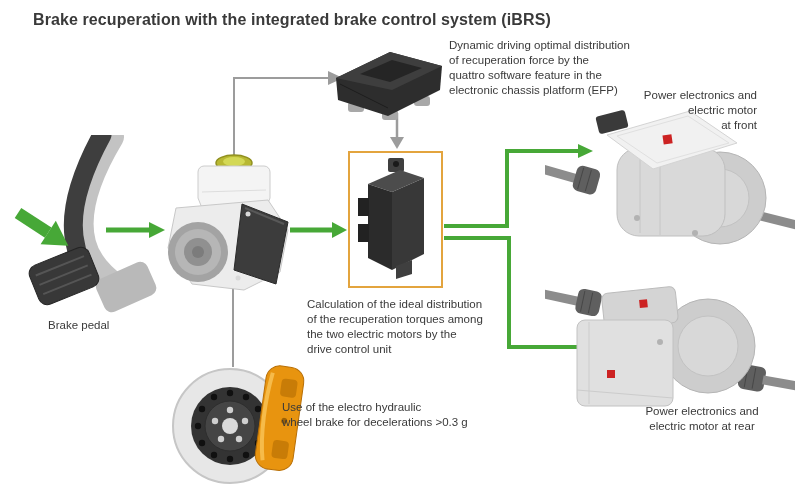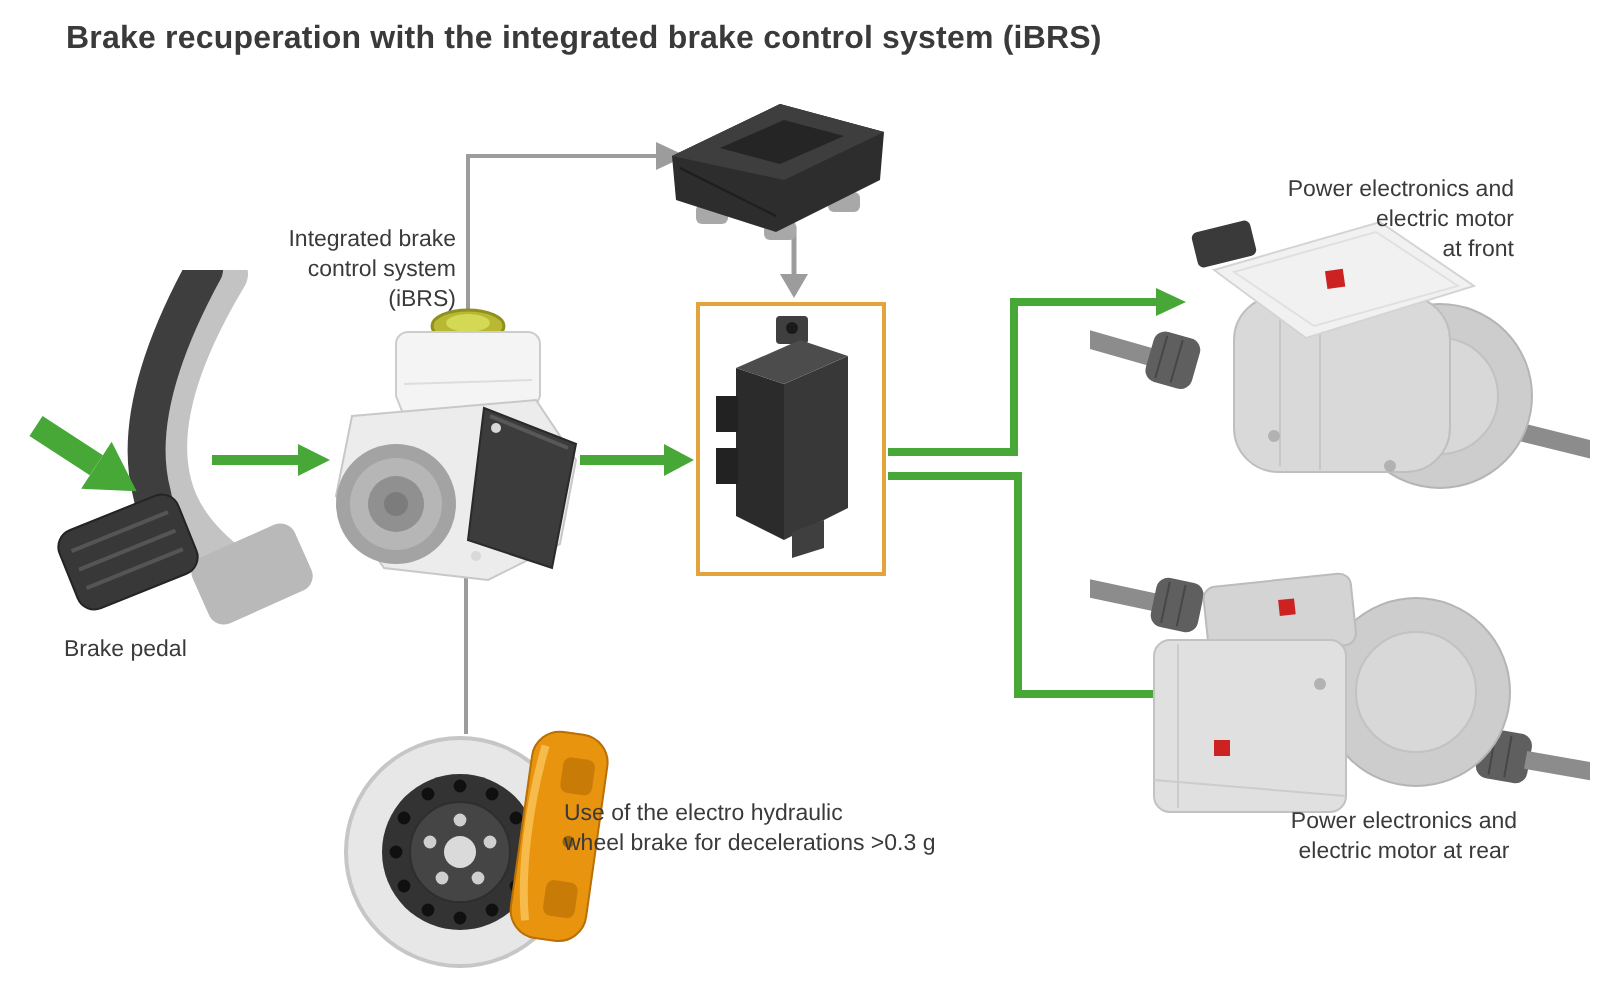--- a/index.html
+++ b/index.html
@@ -211,27 +211,32 @@
       <rect x="92" y="4" width="38" height="104" rx="14" fill="var(--caliper-orange)" stroke="#b86f06"></rect>
       <path d="M98,12 C94,40 94,75 100,100" stroke="#f6bb4a" stroke-width="4" fill="none"></path>
       <rect x="108" y="16" width="16" height="18" rx="4" fill="#c87c07"></rect>
       <rect x="108" y="78" width="16" height="18" rx="4" fill="#c87c07"></rect>
       <circle cx="116" cy="58" r="3" fill="#9e6205"></circle>
     </g>
   </svg>
 
   <div class="abs txt title" style="left:33px;top:11px">Brake recuperation with the integrated brake control system (iBRS)</div>
 
-
-  <div class="abs txt lbl right" style="left:112px;top:113px;width:116px">Integrated brake
-control system
-(iBRS)</div>
-
-  <div class="abs txt lbl" style="left:32px;top:318px">Brake pedal</div>
-
+  <div class="abs txt lbl" style="left:449px;top:38px;width:200px">Dynamic driving optimal distribution
+of recuperation force by the
+quattro software feature in the
+electronic chassis platform (EFP)</div>
+
+
+  <div class="abs txt lbl" style="left:48px;top:318px">Brake pedal</div>
+
+  <div class="abs txt lbl" style="left:307px;top:297px;width:215px">Calculation of the ideal distribution
+of the recuperation torques among
+the two electric motors by the
+drive control unit</div>
 
   <div class="abs txt lbl" style="left:282px;top:400px;width:225px">Use of the electro hydraulic
 wheel brake for decelerations &gt;0.3 g</div>
 
   <div class="abs txt lbl right" style="left:617px;top:88px;width:140px">Power electronics and
 electric motor
 at front</div>
 
   <div class="abs txt lbl center" style="left:612px;top:404px;width:180px">Power electronics and
 electric motor at rear</div>

